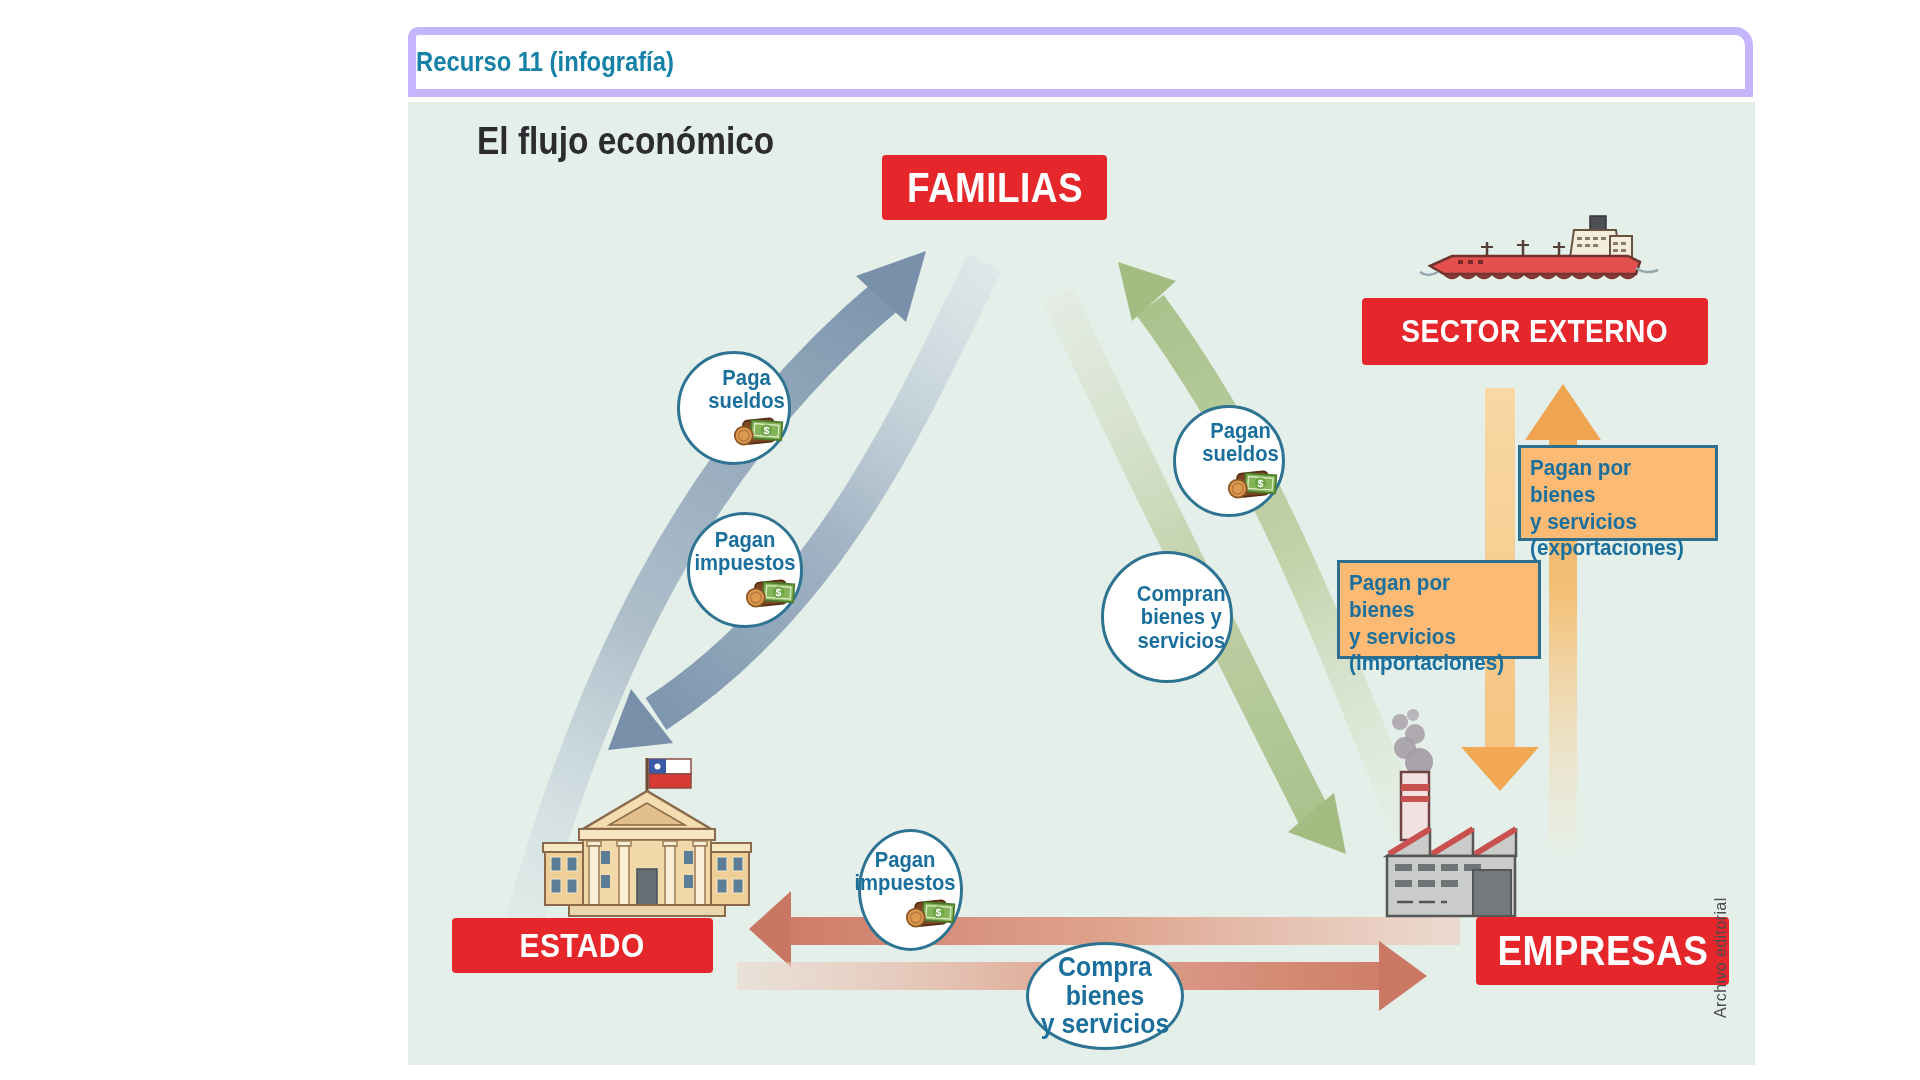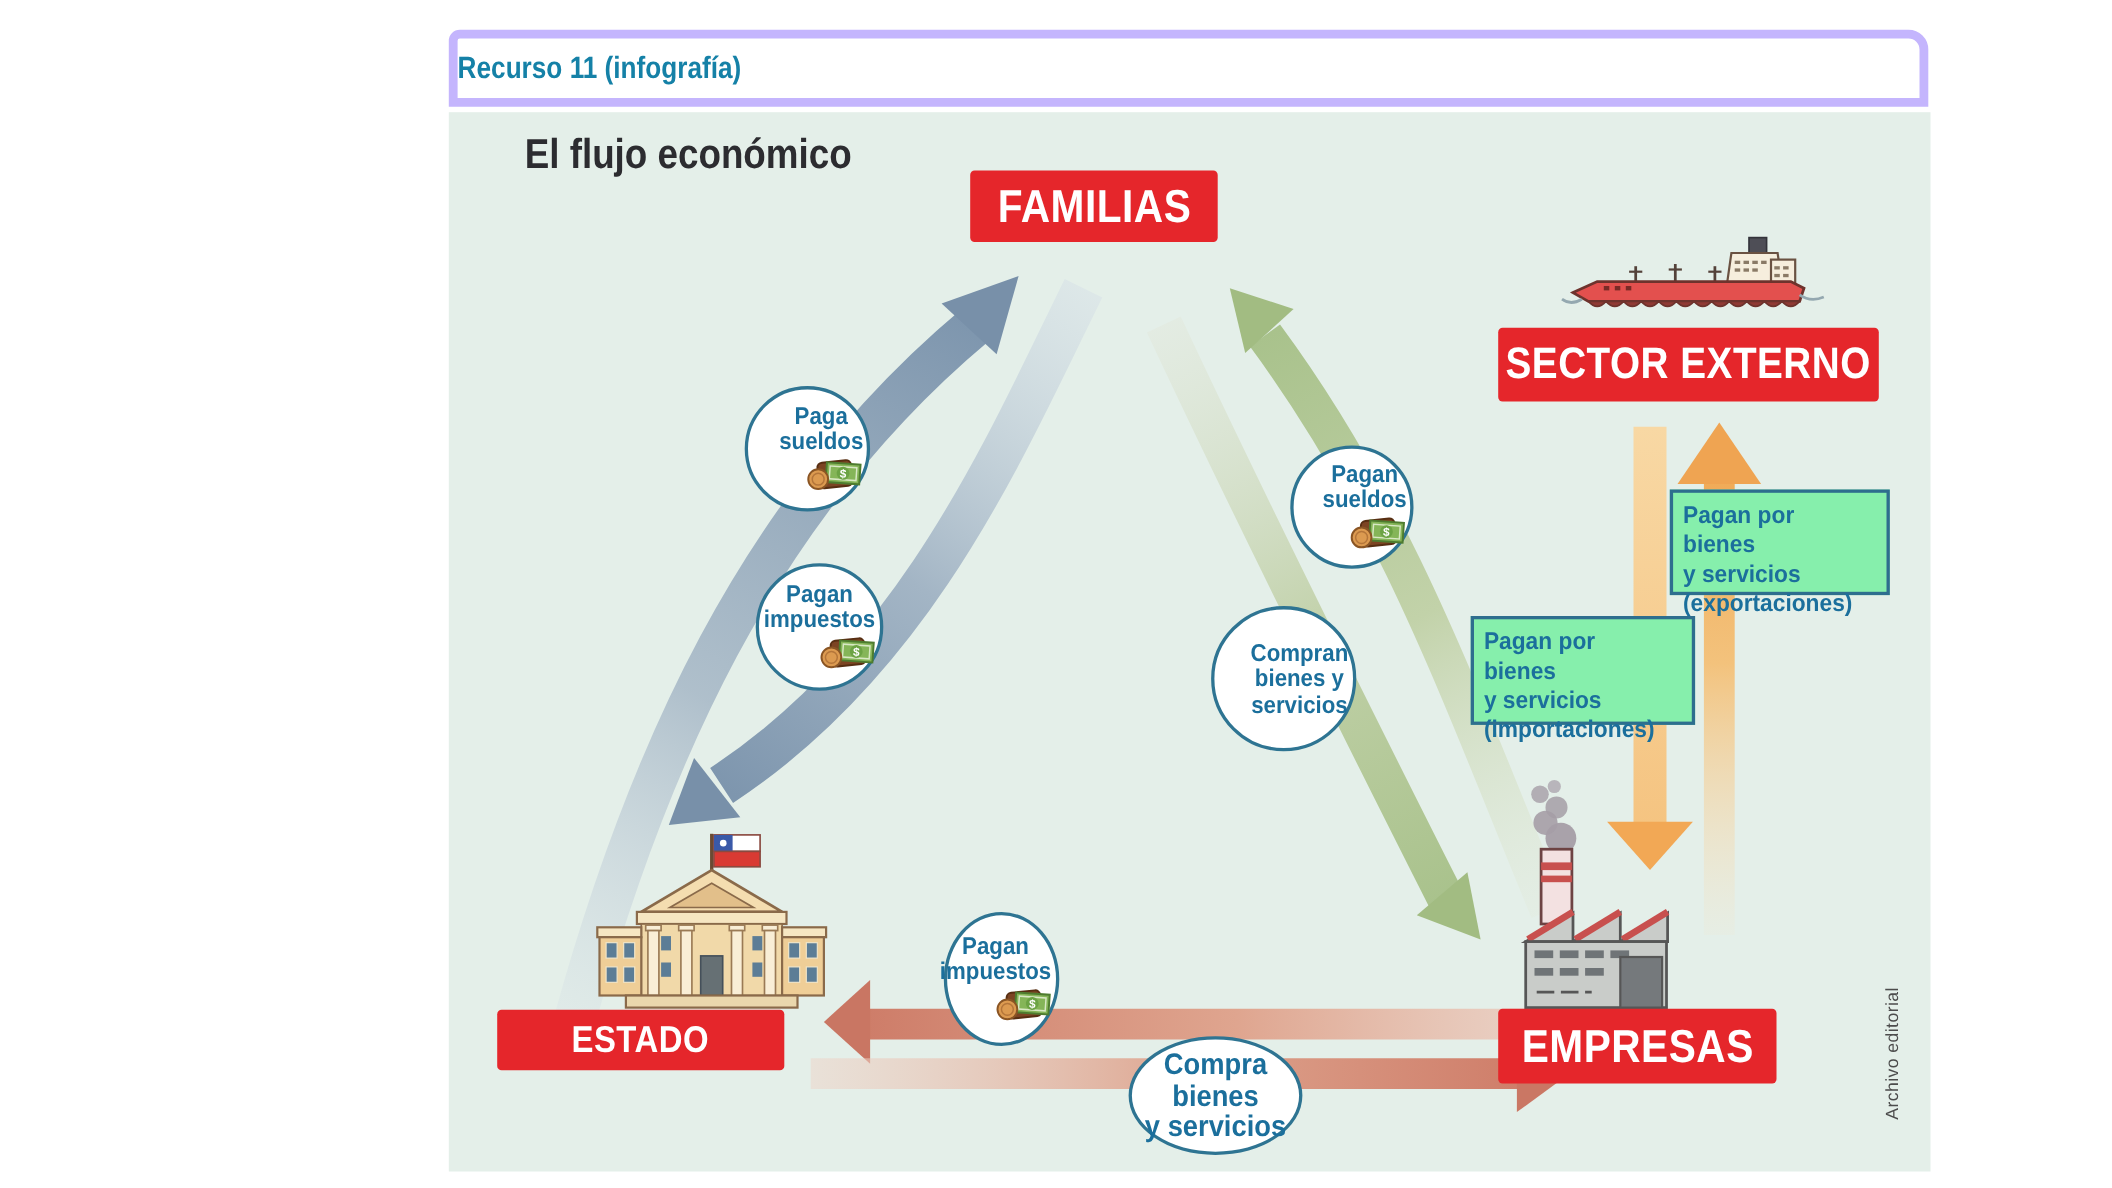--- a/index.html
+++ b/index.html
@@ -18,39 +18,39 @@
   .diagram-title{left:477px;top:120px;font-size:38px;font-weight:bold;color:#2c2c30;}
   .diagram-title span{display:inline-block;transform:scaleX(.88);transform-origin:0 50%;white-space:nowrap;}
 
   svg.layer{left:0;top:0;width:1920px;height:1080px;pointer-events:none;}
 
   
   .pill{position:absolute;background:#e5262b;border-radius:4px;color:#fff;font-weight:bold;
     display:flex;align-items:center;justify-content:center;}
   .pill span{display:inline-block;transform:scaleX(.88);white-space:nowrap;letter-spacing:.5px;}
   #pill-familias{left:882px;top:155px;width:225px;height:65px;font-size:42px;}
-  #pill-sector  {left:1362px;top:298px;width:346px;height:67px;font-size:40px;}
+  #pill-sector  {left:1362px;top:298px;width:346px;height:67px;font-size:32px;}
   #pill-estado  {left:452px;top:918px;width:261px;height:55px;font-size:34px;}
-  #pill-empresas{left:1362px;top:917px;width:253px;height:68px;font-size:42px;}
+  #pill-empresas{left:1476px;top:917px;width:253px;height:68px;font-size:42px;}
 
   
   .bubble{position:absolute;background:#fff;border:3px solid #2e7492;border-radius:50%;
     color:#1b6f9c;font-weight:bold;text-align:center;display:flex;flex-direction:column;
     align-items:flex-end;justify-content:center;box-sizing:border-box;font-size:22px;}
   .bubble .txt{display:inline-block;white-space:pre-line;line-height:1.06;transform:scaleX(.92);}
   .bubble svg{margin-top:2px;flex:none;}
   #bub-paga-sueldos {left:677px;top:351px;width:114px;height:114px;}
   #bub-pagan-imp-1  {left:687px;top:512px;width:116px;height:116px;}
   #bub-pagan-sueldos{left:1173px;top:405px;width:112px;height:112px;}
   #bub-compran      {left:1101px;top:551px;width:132px;height:132px;}
   #bub-pagan-imp-2  {left:858px;top:829px;width:105px;height:122px;}
   #bub-compra       {left:1026px;top:942px;width:158px;height:108px;font-size:27px;}
 
   
-  .info-box{position:absolute;background:#86efac;border:3px solid #2e6e8e;color:#1b6f9c;
+  .info-box{position:absolute;background:#fdba74;border:3px solid #2e6e8e;color:#1b6f9c;
     font-weight:bold;box-sizing:border-box;padding:7px 9px;font-size:22px;line-height:1.22;}
   .info-box .txt{display:inline-block;white-space:pre-line;transform:scaleX(.94);transform-origin:0 0;}
   #box-export{left:1518px;top:445px;width:200px;height:96px;}
   #box-import{left:1337px;top:560px;width:204px;height:99px;}
 
   .credit{left:1712px;top:878px;width:24px;height:140px;writing-mode:vertical-rl;
     transform:rotate(180deg);font-size:16px;color:#4c4c4c;letter-spacing:.4px;}
 </style>
 </head>
 <body>

